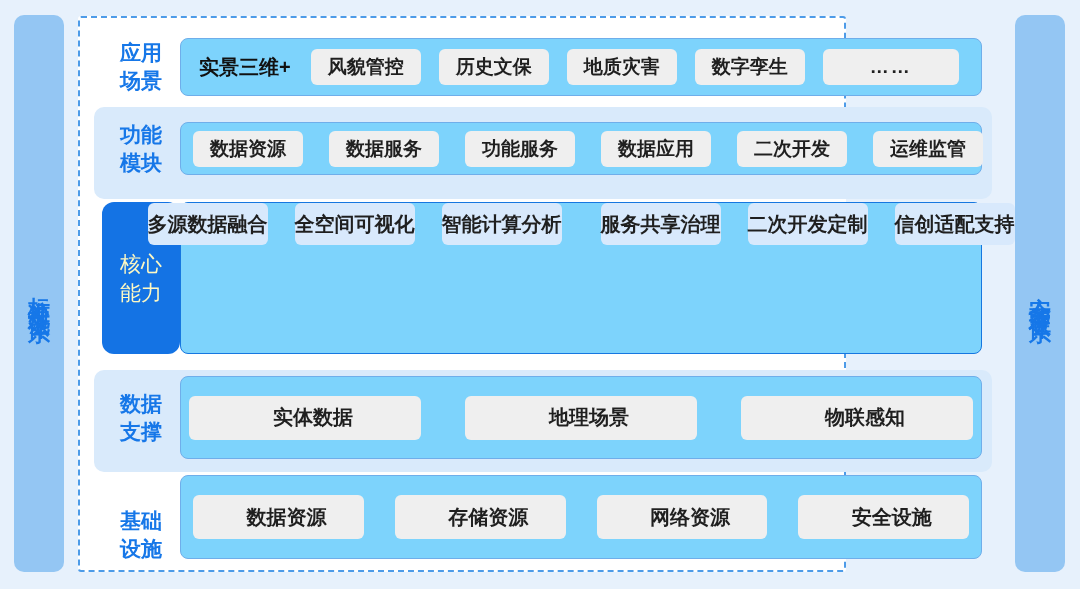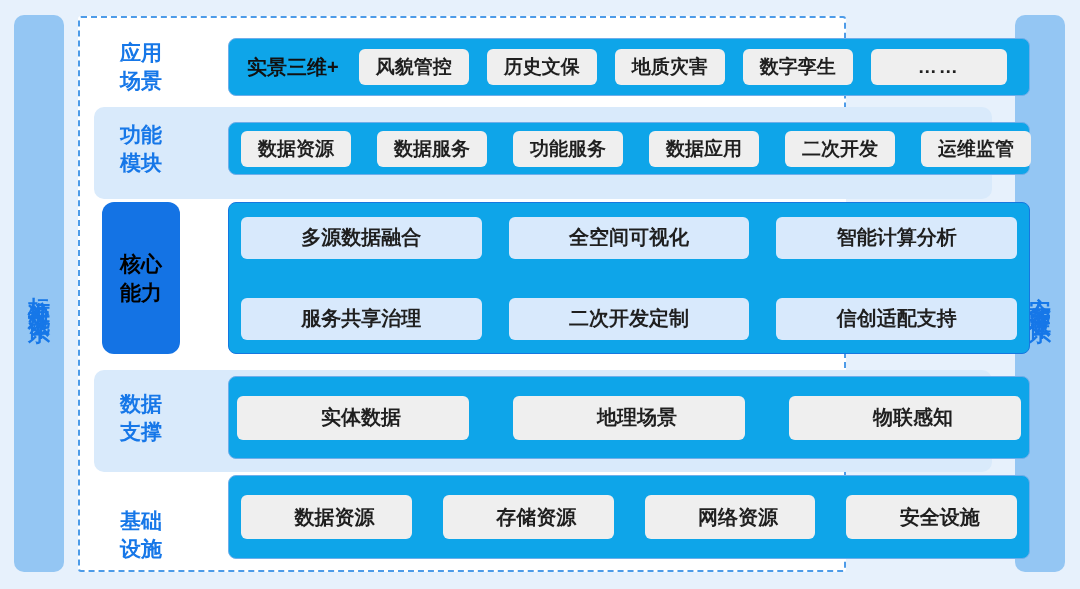--- a/index.html
+++ b/index.html
@@ -41,34 +41,34 @@
     font-size:21px;line-height:28px;
   }
   .lab-scenarios{top:20px;height:58px;}
   .lab-modules{top:104px;height:53px;}
   .lab-data{top:358px;height:83px;text-align:center;}
   .lab-infra{top:475px;height:84px;}
   .core-label{
     position:absolute;left:22px;top:184px;width:78px;height:152px;
     background:#1473E4;border-radius:12px;
     display:flex;align-items:center;justify-content:center;text-align:center;
-    white-space:pre-line;color:#000000;font-weight:700;
+    white-space:pre-line;color:#fef9c3;font-weight:400;
     font-size:21px;line-height:29px;
   }
   
   .row-box{
     position:absolute;left:100px;width:802px;box-sizing:border-box;
-    background:#0ea5e9;border:1.5px solid #6FAEEA;border-radius:8px;
-    display:flex;align-items:center;margin-left:48px;
+    background:#7dd3fc;border:1.5px solid #6FAEEA;border-radius:8px;
+    display:flex;align-items:center;
   }
   .box-scenarios{top:20px;height:58px;padding:0 16px;gap:18px;}
   .box-modules{top:104px;height:53px;padding:9px 12px;gap:26px;}
   .box-core{
     top:184px;height:152px;border-color:#1677E0;
-    flex-direction:column;justify-content:center;align-items:stretch;
+    flex-direction:row;justify-content:center;align-items:stretch;
     gap:39px;padding:0 12px;
   }
   .box-data{top:358px;height:83px;padding:0 8px;gap:44px;}
   .box-infra{top:457px;height:84px;padding:0 12px;gap:31px;}
   .core-chip-row{display:flex;gap:27px;}
   
   .chip{
     background:#EFEFEF;border-radius:6px;color:#1F1F1F;font-weight:700;
     display:flex;align-items:center;justify-content:center;
     white-space:nowrap;

